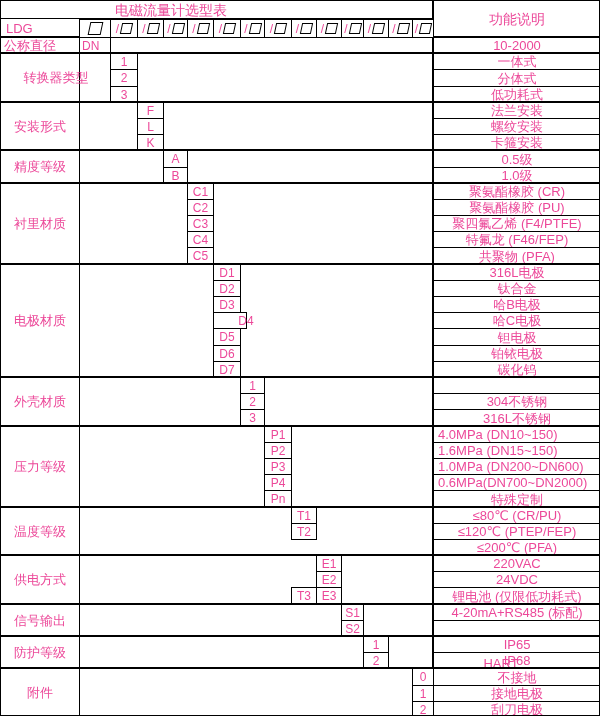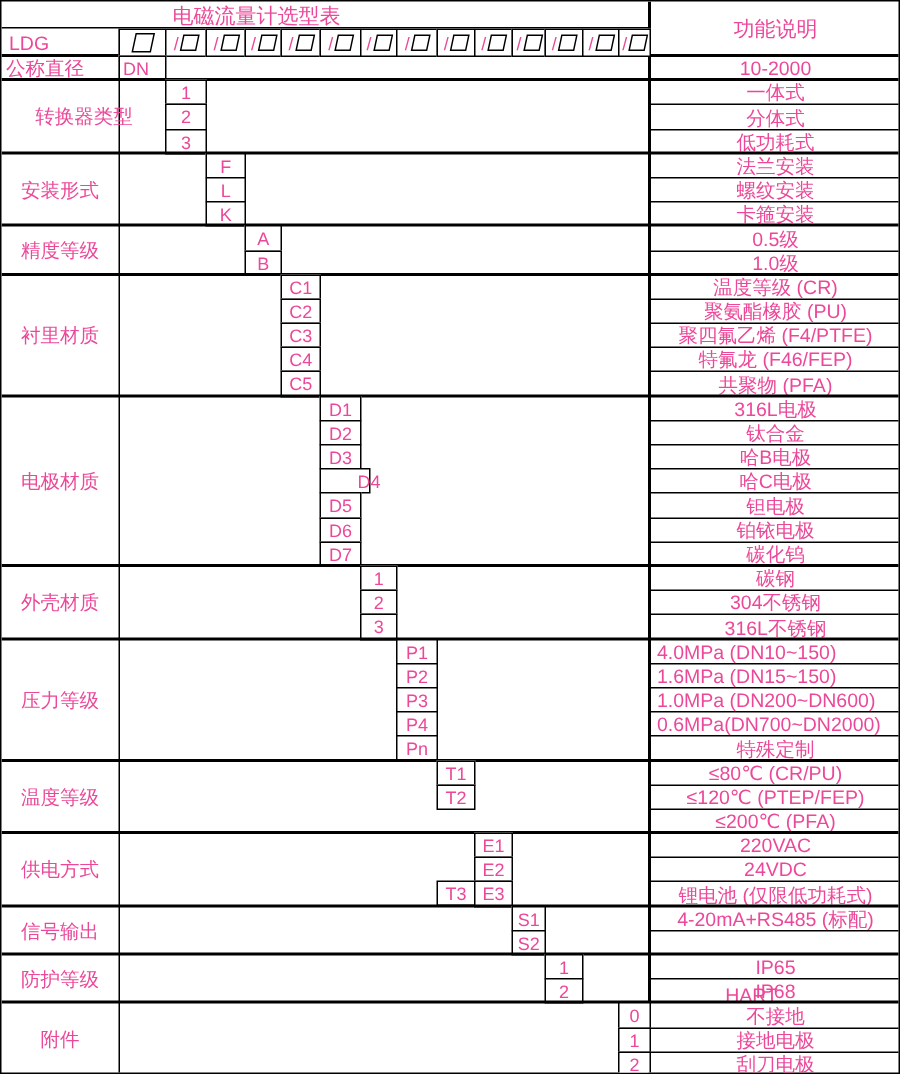--- a/index.html
+++ b/index.html
@@ -110,21 +110,21 @@
     <div class="abs ln" style="left: 0px; top: 148px; width: 600px; height: 2px;"></div>
     <div class="abs " style="left: 0px; top: 149px; width: 78px; height: 33px;">精度等级</div>
     <div class="abs box" style="left: 162px; top: 149px; width: 25px; height: 18px;">A</div>
     <div class="abs " style="left: 434px; top: 150px; width: 164px; height: 16px;">0.5级</div>
     <div class="abs box" style="left: 162px; top: 166px; width: 25px; height: 17px;">B</div>
     <div class="abs " style="left: 434px; top: 167px; width: 164px; height: 15px;">1.0级</div>
     <div class="abs ln" style="left: 432px; top: 166px; width: 168px; height: 1px;"></div>
     <div class="abs ln" style="left: 0px; top: 181px; width: 600px; height: 2px;"></div>
     <div class="abs " style="left: 0px; top: 182px; width: 78px; height: 81px;">衬里材质</div>
     <div class="abs box" style="left: 186px; top: 182px; width: 27px; height: 17px;">C1</div>
-    <div class="abs " style="left: 434px; top: 183px; width: 164px; height: 15px;">温度等级 (CR)</div>
+    <div class="abs " style="left: 434px; top: 183px; width: 164px; height: 15px;">聚氨酯橡胶 (CR)</div>
     <div class="abs box" style="left: 186px; top: 198px; width: 27px; height: 17px;">C2</div>
     <div class="abs " style="left: 434px; top: 199px; width: 164px; height: 15px;">聚氨酯橡胶 (PU)</div>
     <div class="abs ln" style="left: 432px; top: 198px; width: 168px; height: 1px;"></div>
     <div class="abs box" style="left: 186px; top: 214px; width: 27px; height: 17px;">C3</div>
     <div class="abs " style="left: 434px; top: 215px; width: 164px; height: 15px;">聚四氟乙烯 (F4/PTFE)</div>
     <div class="abs ln" style="left: 432px; top: 214px; width: 168px; height: 1px;"></div>
     <div class="abs box" style="left: 186px; top: 230px; width: 27px; height: 17px;">C4</div>
     <div class="abs " style="left: 434px; top: 231px; width: 164px; height: 15px;">特氟龙 (F46/FEP)</div>
     <div class="abs ln" style="left: 432px; top: 230px; width: 168px; height: 1px;"></div>
     <div class="abs box" style="left: 186px; top: 246px; width: 27px; height: 18px;">C5</div>
@@ -148,21 +148,20 @@
     <div class="abs ln" style="left: 432px; top: 327px; width: 168px; height: 1px;"></div>
     <div class="abs box" style="left: 212px; top: 344px; width: 28px; height: 17px;">D6</div>
     <div class="abs " style="left: 434px; top: 345px; width: 164px; height: 15px;">铂铱电极</div>
     <div class="abs ln" style="left: 432px; top: 344px; width: 168px; height: 1px;"></div>
     <div class="abs box" style="left: 212px; top: 360px; width: 28px; height: 17px;">D7</div>
     <div class="abs " style="left: 434px; top: 361px; width: 164px; height: 15px;">碳化钨</div>
     <div class="abs ln" style="left: 432px; top: 360px; width: 168px; height: 1px;"></div>
     <div class="abs ln" style="left: 0px; top: 375px; width: 600px; height: 2px;"></div>
     <div class="abs " style="left: 0px; top: 376px; width: 78px; height: 49px;">外壳材质</div>
     <div class="abs box" style="left: 239px; top: 376px; width: 25px; height: 17px;">1</div>
-    <div class="abs " style="left: 434px; top: 377px; width: 164px; height: 15px;">碳钢</div>
     <div class="abs box" style="left: 239px; top: 392px; width: 25px; height: 17px;">2</div>
     <div class="abs " style="left: 434px; top: 393px; width: 164px; height: 15px;">304不锈钢</div>
     <div class="abs ln" style="left: 432px; top: 392px; width: 168px; height: 1px;"></div>
     <div class="abs box" style="left: 239px; top: 408px; width: 25px; height: 18px;">3</div>
     <div class="abs " style="left: 434px; top: 409px; width: 164px; height: 16px;">316L不锈钢</div>
     <div class="abs ln" style="left: 432px; top: 408px; width: 168px; height: 1px;"></div>
     <div class="abs ln" style="left: 0px; top: 424px; width: 600px; height: 2px;"></div>
     <div class="abs " style="left: 0px; top: 425px; width: 78px; height: 81px;">压力等级</div>
     <div class="abs box" style="left: 263px; top: 425px; width: 28px; height: 17px;">P1</div>
     <div class="abs " style="left: 434px; top: 426px; width: 164px; height: 15px; justify-content: flex-start; padding-left: 3px;">4.0MPa (DN10~150)</div>

